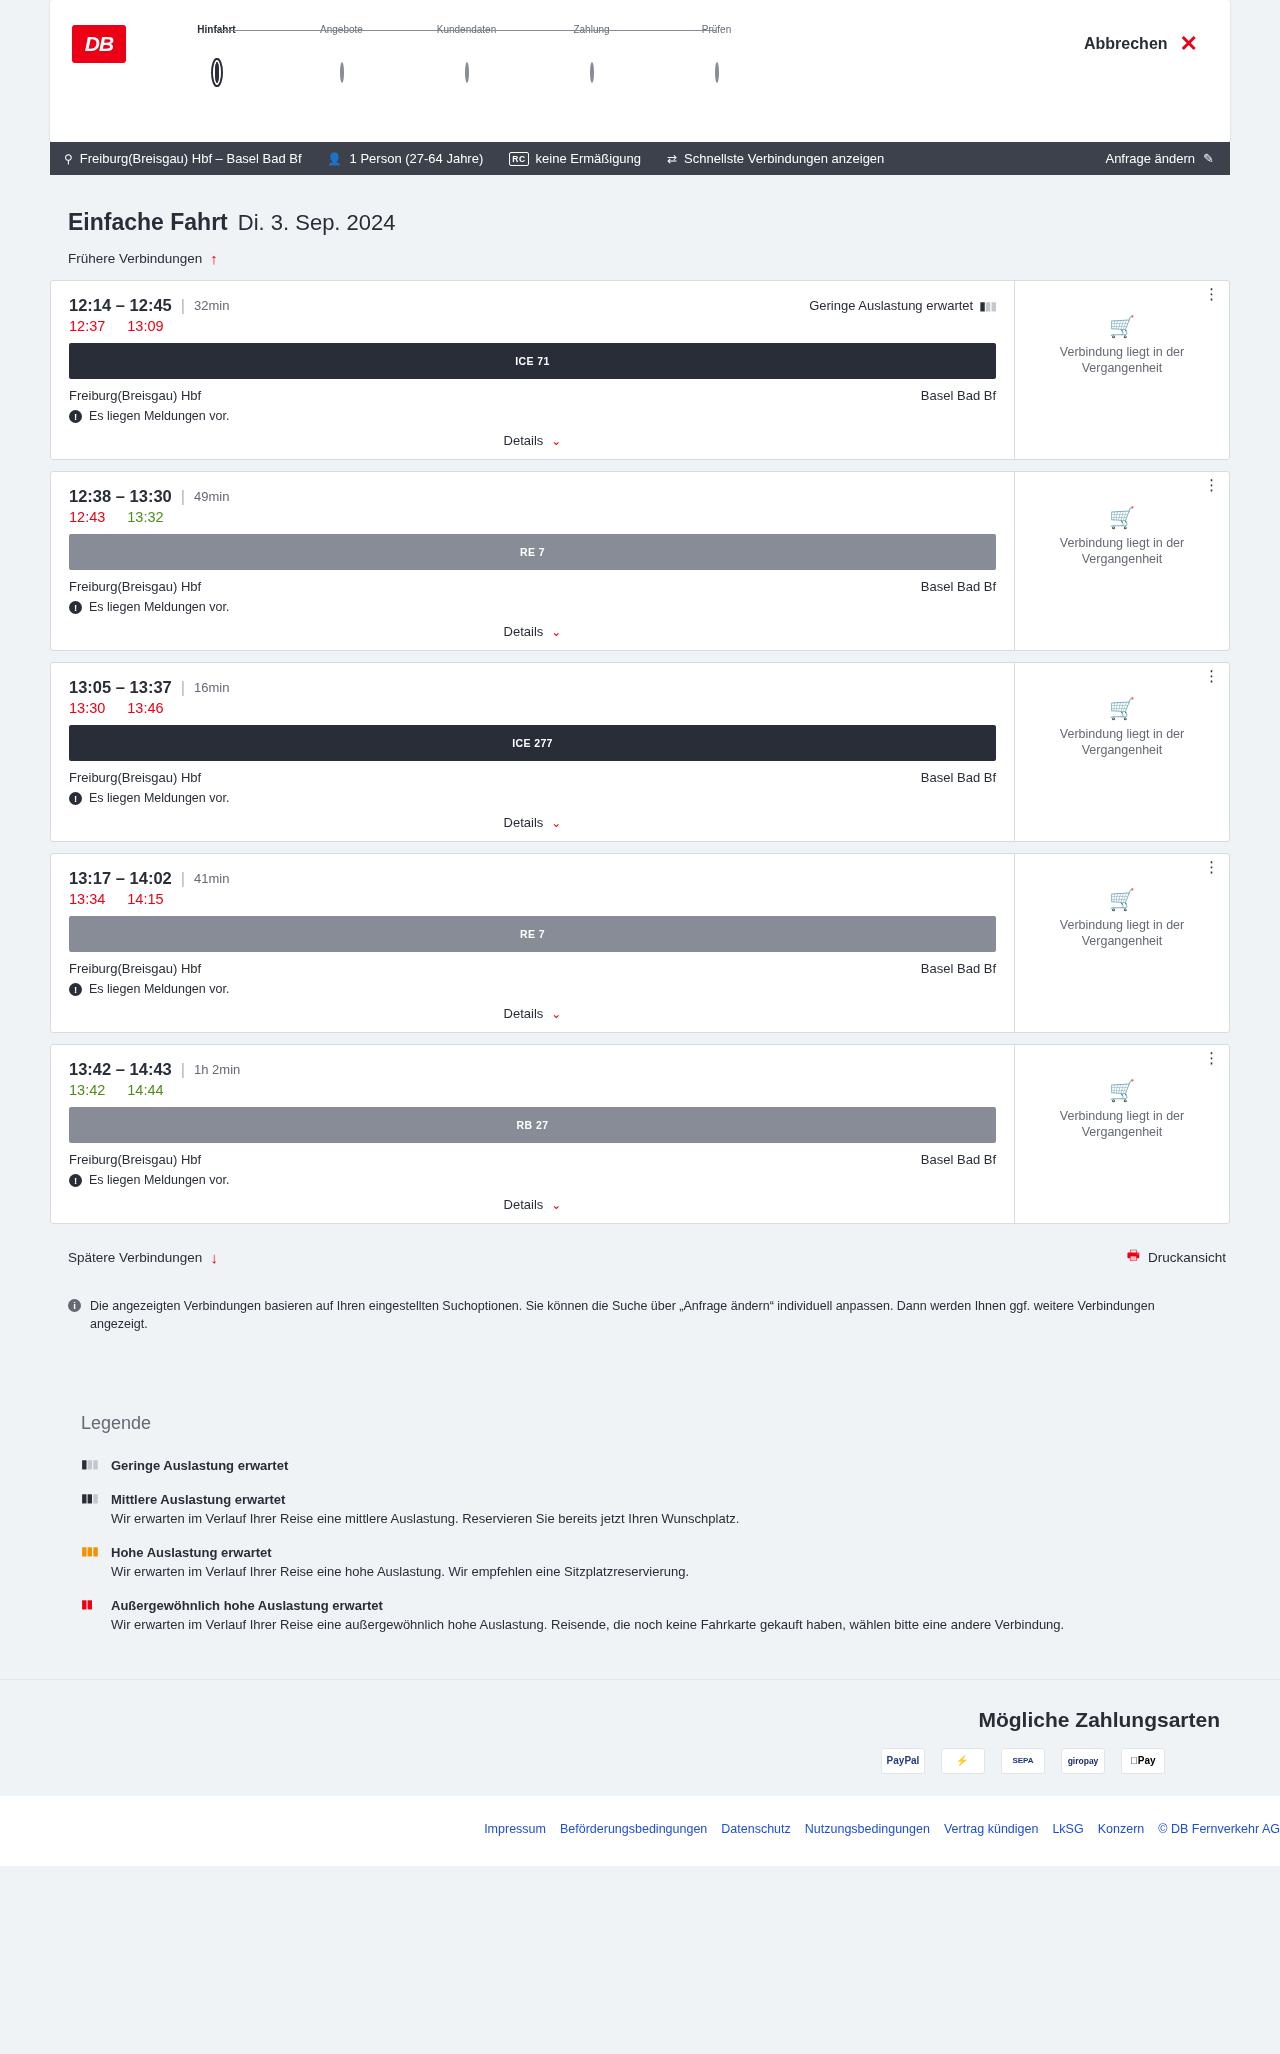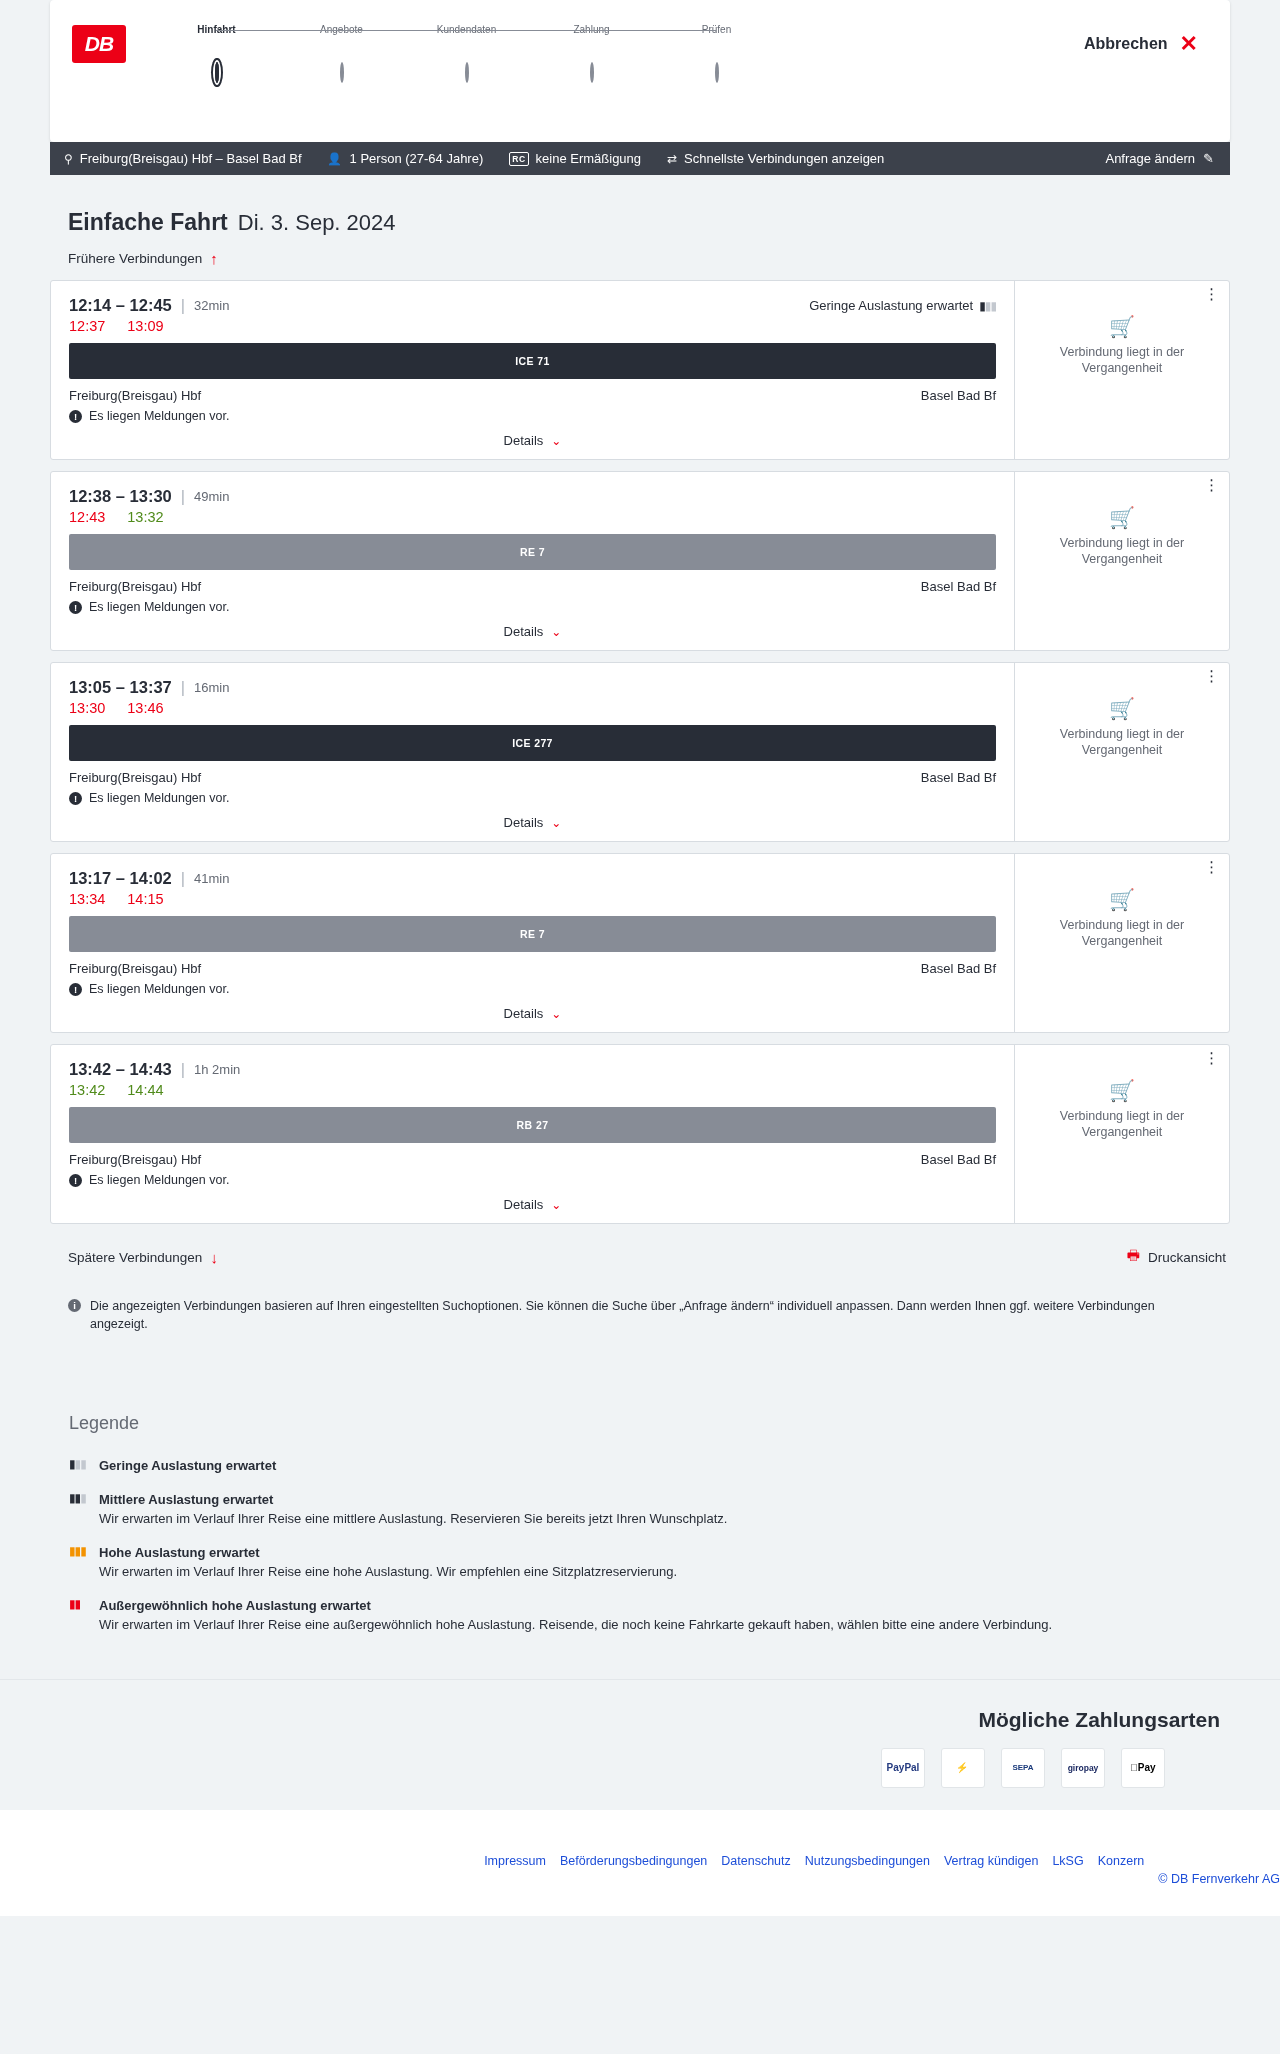--- a/index.html
+++ b/index.html
@@ -259,39 +259,39 @@
     background: #646973;
     color: #fff;
     font-size: 9.5px;
     font-weight: bold;
     display: inline-flex; align-items: center; justify-content: center;
     flex: 0 0 auto;
     margin-top: 2px;
   }
 
   
-  .legend-wrap { background: #f0f3f5; padding: 40px 0 30px 1px; }
+  .legend-wrap { background: #f0f3f5; padding: 40px 0 30px 13px; }
   .legend-inner { margin: 0 50px 0 50px; padding-left: 18px; }
   .legend-title { font-size: 18px; color: #646973; margin-bottom: 22px; }
   .legend-item { display: flex; gap: 14px; margin-bottom: 14px; }
   .legend-ico { width: 16px; flex: 0 0 16px; font-size: 12px; letter-spacing: -1px; padding-top: 1px; }
   .legend-ico .g1 { color: #282d37; }
   .legend-ico .g0 { color: #c3c8cf; }
   .legend-ico.hi { color: #f39200; }
   .legend-ico.vhi { color: #ec0016; }
   .legend-txt { font-size: 13px; line-height: 1.5; }
   .legend-txt b { font-size: 13px; }
 
   
   .pay-wrap { background: #f0f3f5; border-top: 1px solid #e3e7ea; padding: 28px 0 22px 0; }
   .pay-inner { margin: 0 50px; text-align: right; padding-right: 10px; }
   .pay-title { font-size: 21px; font-weight: bold; margin-bottom: 16px; }
   .pay-icons { display: flex; justify-content: flex-end; align-items: center; gap: 16px; padding-right: 55px; }
   .pay-ico {
-    height: 40px; min-width: 44px;
+    height: 26px; min-width: 44px;
     background: #fff;
     border-radius: 3px;
     display: flex; align-items: center; justify-content: center;
     font-size: 10px; font-weight: bold;
     box-shadow: 0 0 0 1px #e1e5e8 inset;
     padding: 0 5px;
   }
   .pay-ico.paypal { color: #253b80; }
   .pay-ico.sepa { color: #1a3a7b; font-size: 8px; }
   .pay-ico.giropay { color: #1d2b63; font-size: 8.5px; }
@@ -303,21 +303,21 @@
     background: #fff;
     padding: 26px 0 30px 0;
   }
   .footer-links {
     display: flex; justify-content: flex-end; align-items: center;
     gap: 14px;
     font-size: 12.5px;
     color: #1d4ed8;
   }
   .footer-links span { cursor: pointer; }
-  .footer-links span.copy { cursor: default; margin-top: 36px; }
+  .footer-links span.copy { cursor: default; }
 </style>
 </head>
 <body>
 
 <div class="page">
 
   <div class="stepper-bar">
     <div class="db-logo">DB</div>
     <div class="steps">
       <div class="step active">

